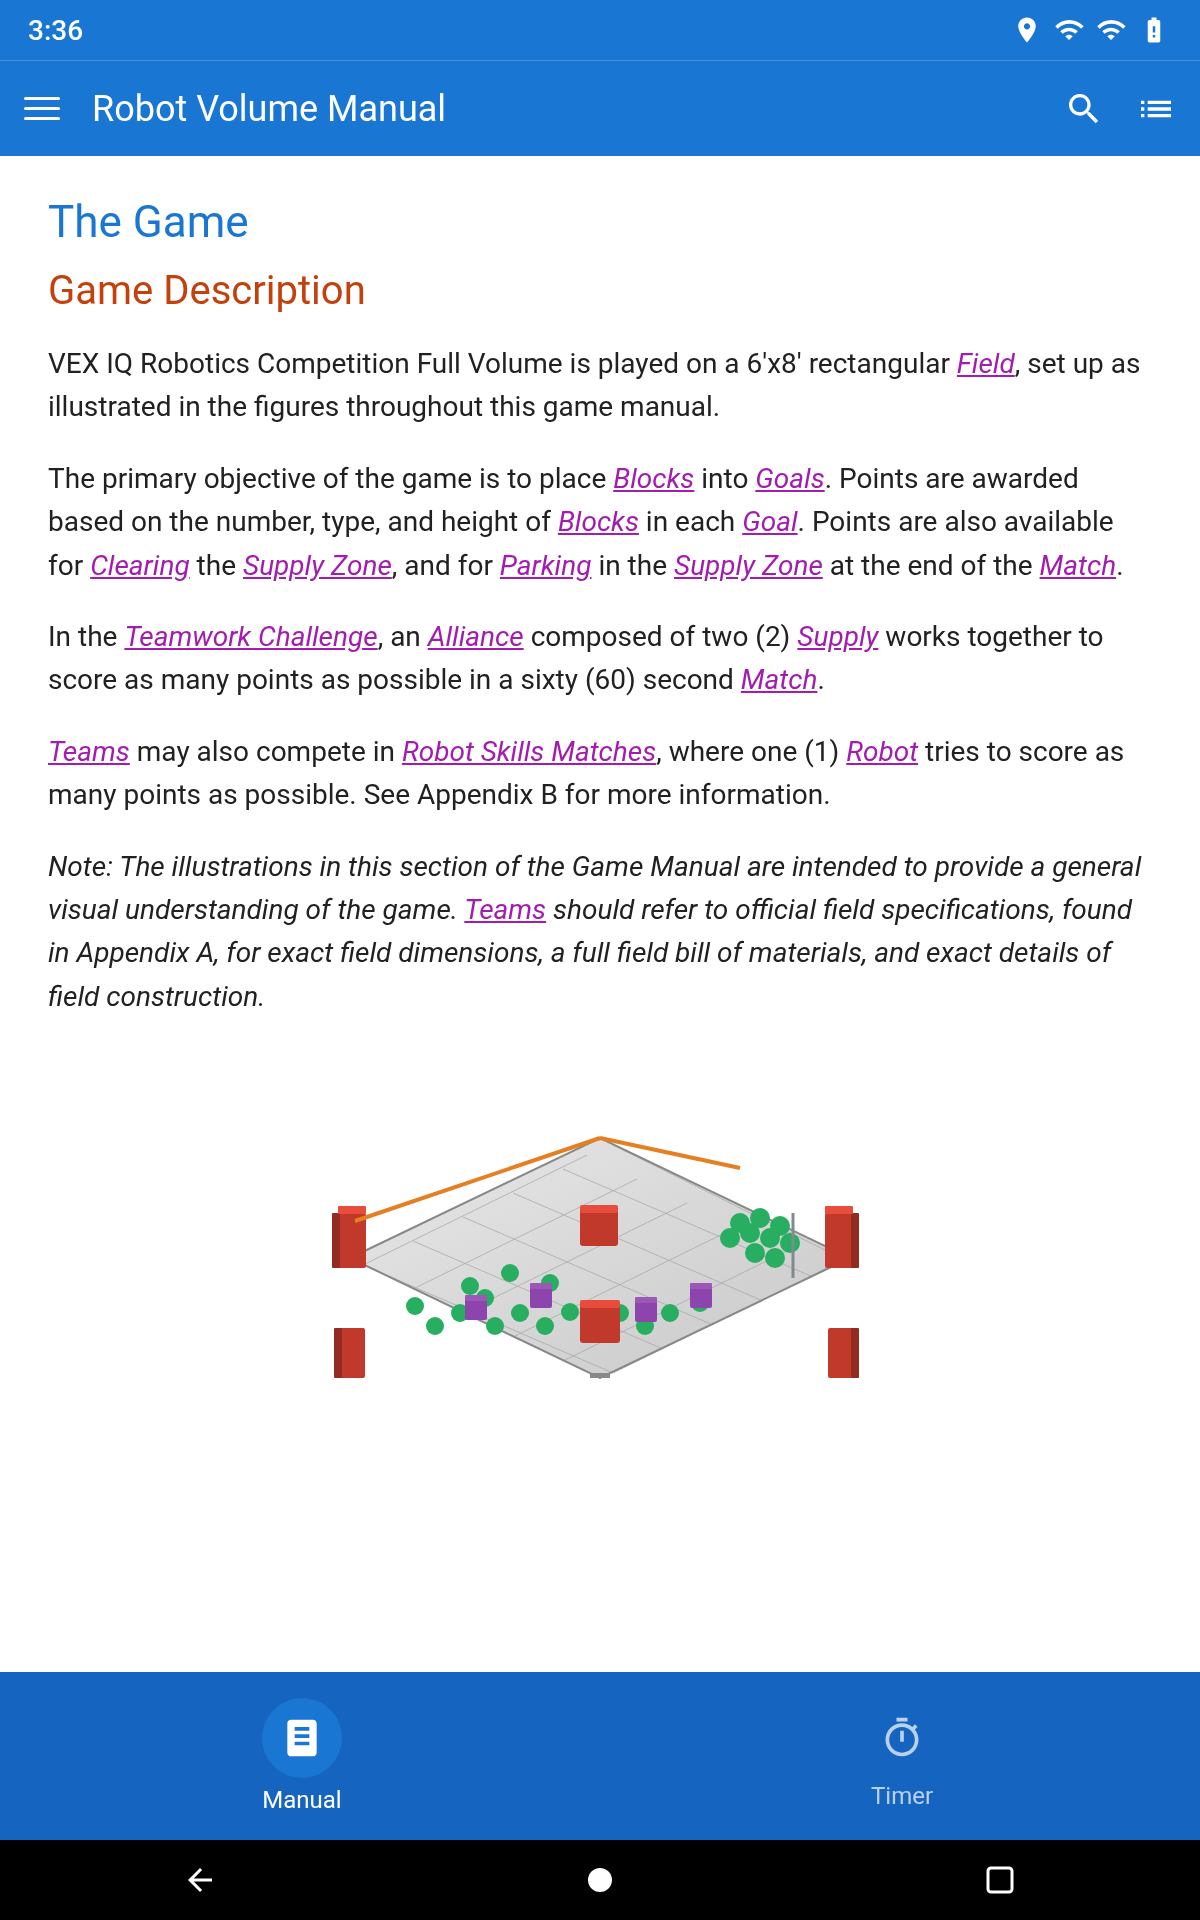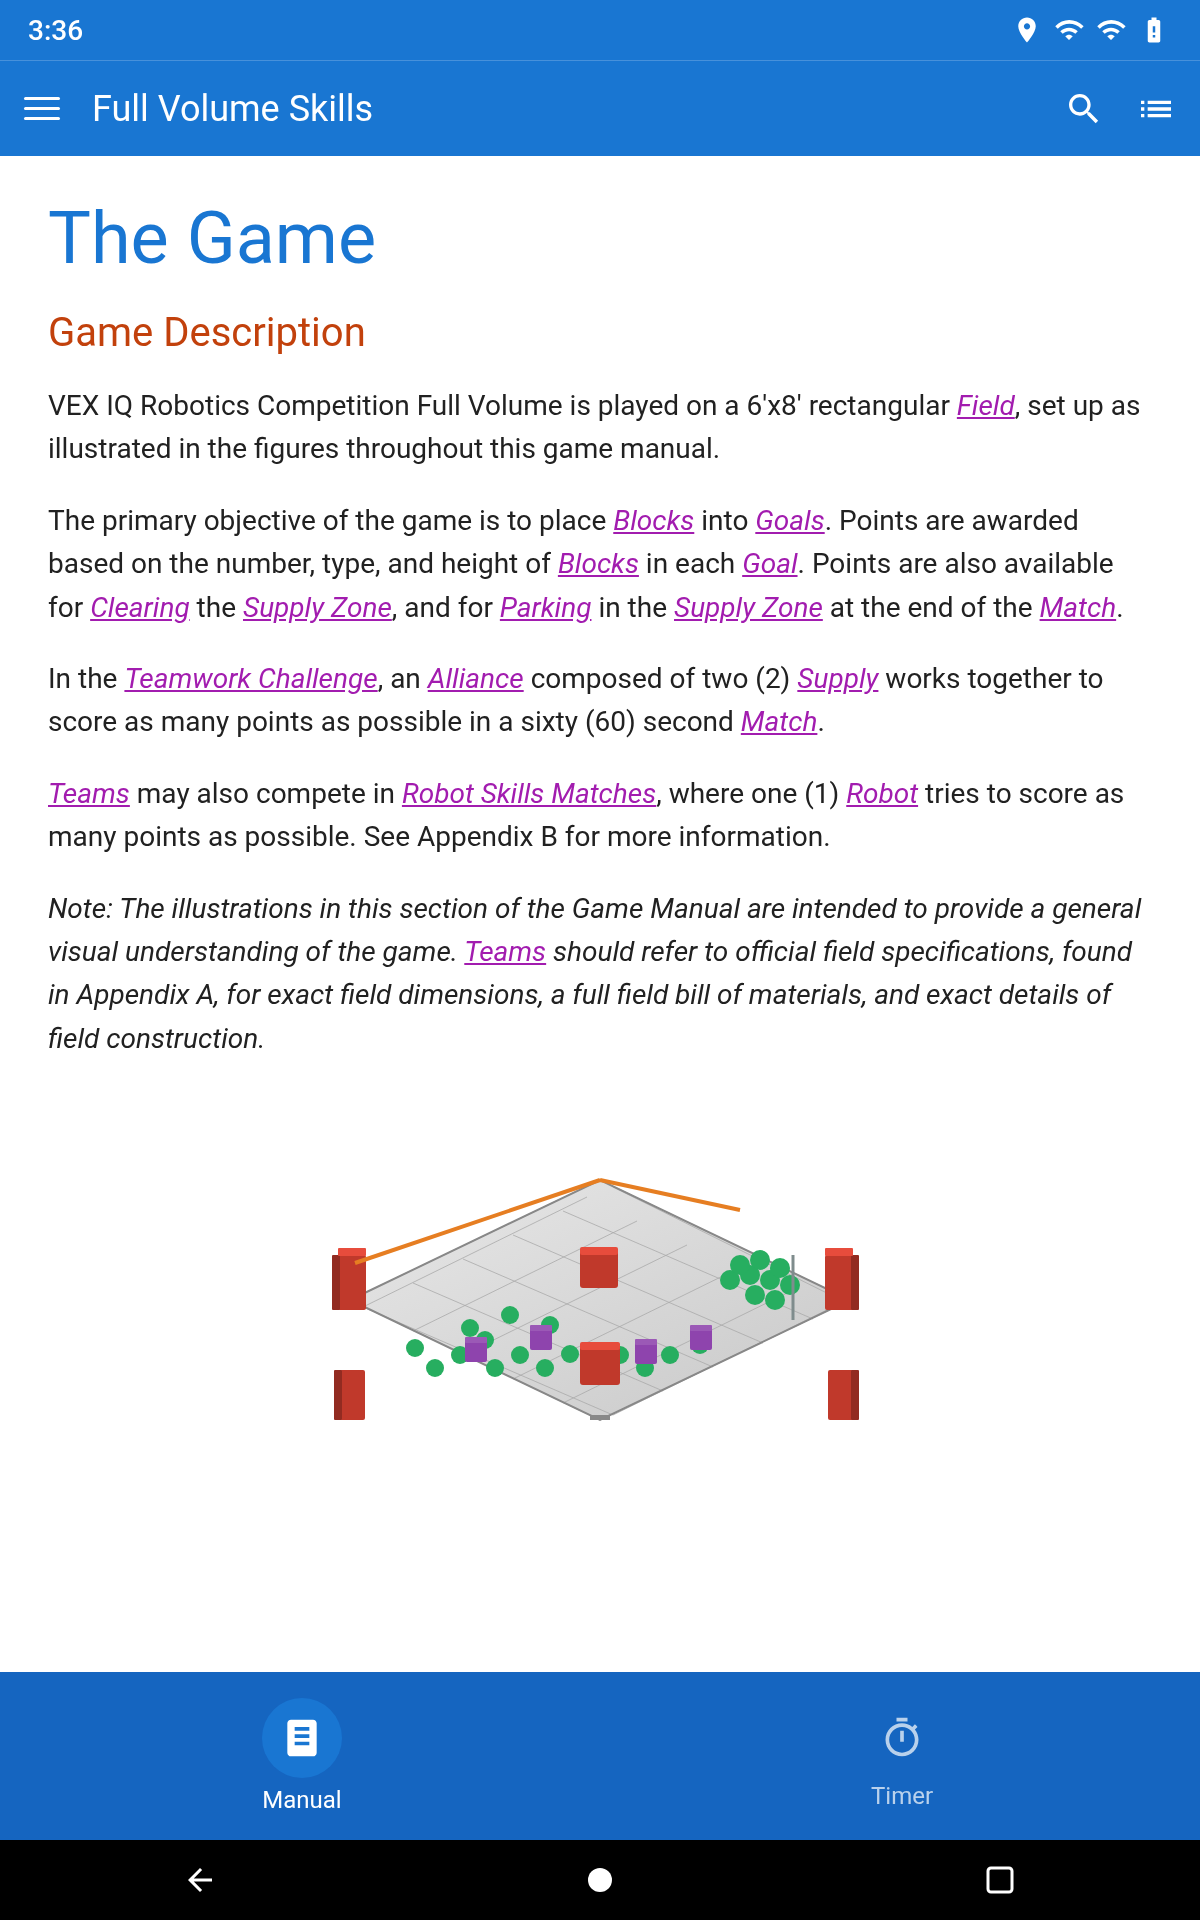--- a/index.html
+++ b/index.html
@@ -89,24 +89,24 @@
     }
 
     .section-label {
       font-size: 52px;
       font-weight: 700;
       color: #1976D2;
       margin-bottom: 32px;
     }
 
     .game-title {
-      font-size: 72px;
+      font-size: 44px;
       font-weight: 400;
       color: #1976D2;
-      margin-bottom: 28px;
+      margin-bottom: 19px;
     }
 
     .section-heading {
       font-size: 40px;
       font-weight: 400;
       color: #c2410c;
       margin-bottom: 28px;
     }
 
     .body-text {
@@ -235,21 +235,21 @@
     </svg>
   </div>
 </div>
 
 <div class="app-bar">
   <div class="app-bar-menu">
     <span></span>
     <span></span>
     <span></span>
   </div>
-  <div class="app-bar-title">Full Volume Skills</div>
+  <div class="app-bar-title">Robot Volume Manual</div>
   <div class="app-bar-actions">
     <svg viewBox="0 0 24 24">
       <path d="M15.5 14h-.79l-.28-.27C15.41 12.59 16 11.11 16 9.5 16 5.91 13.09 3 9.5 3S3 5.91 3 9.5 5.91 16 9.5 16c1.61 0 3.09-.59 4.23-1.57l.27.28v.79l5 4.99L20.49 19l-4.99-5zm-6 0C7.01 14 5 11.99 5 9.5S7.01 5 9.5 5 14 7.01 14 9.5 11.99 14 9.5 14z"></path>
     </svg>
     <svg viewBox="0 0 24 24">
       <path d="M3 9h2V7H3v2zm0 4h2v-2H3v2zm0 4h2v-2H3v2zm4 0h14v-2H7v2zm0-4h14v-2H7v2zm0-6v2h14V7H7z"></path>
     </svg>
   </div>
 </div>
 

